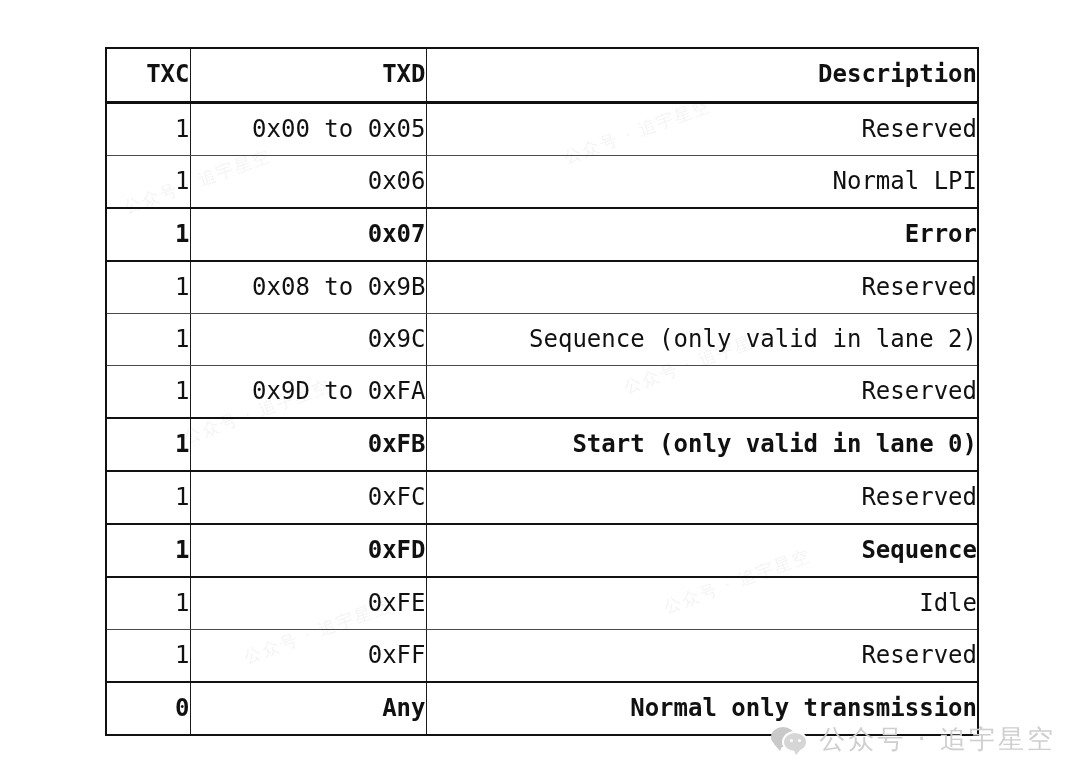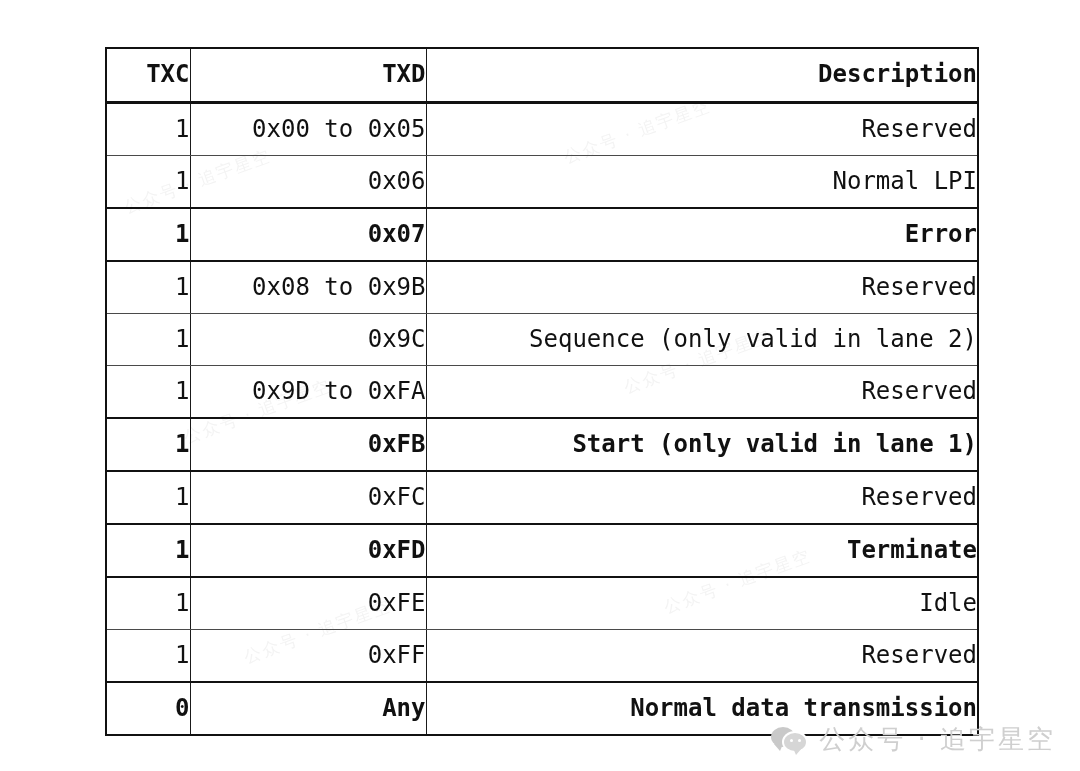--- a/index.html
+++ b/index.html
@@ -236,46 +236,46 @@
           <td>Sequence (only valid in lane 2)</td>
         </tr>
         <tr class="row-normal">
           <td>1</td>
           <td>0x9D to 0xFA</td>
           <td>Reserved</td>
         </tr>
         <tr class="row-bold">
           <td>1</td>
           <td>0xFB</td>
-          <td>Start (only valid in lane 1)</td>
+          <td>Start (only valid in lane 0)</td>
         </tr>
         <tr class="row-normal">
           <td>1</td>
           <td>0xFC</td>
           <td>Reserved</td>
         </tr>
         <tr class="row-bold">
           <td>1</td>
           <td>0xFD</td>
-          <td>Terminate</td>
+          <td>Sequence</td>
         </tr>
         <tr class="row-normal">
           <td>1</td>
           <td>0xFE</td>
           <td>Idle</td>
         </tr>
         <tr class="row-normal">
           <td>1</td>
           <td>0xFF</td>
           <td>Reserved</td>
         </tr>
         <tr class="row-bold">
           <td>0</td>
           <td>Any</td>
-          <td>Normal data transmission</td>
+          <td>Normal only transmission</td>
         </tr>
       </tbody>
   </table>
 
   <div id="wechat-watermark">
     <span class="wc-icon">
       <span class="bub-back"></span>
       <span class="bub-front"></span>
       <span class="dot d1"></span>
       <span class="dot d2"></span>

